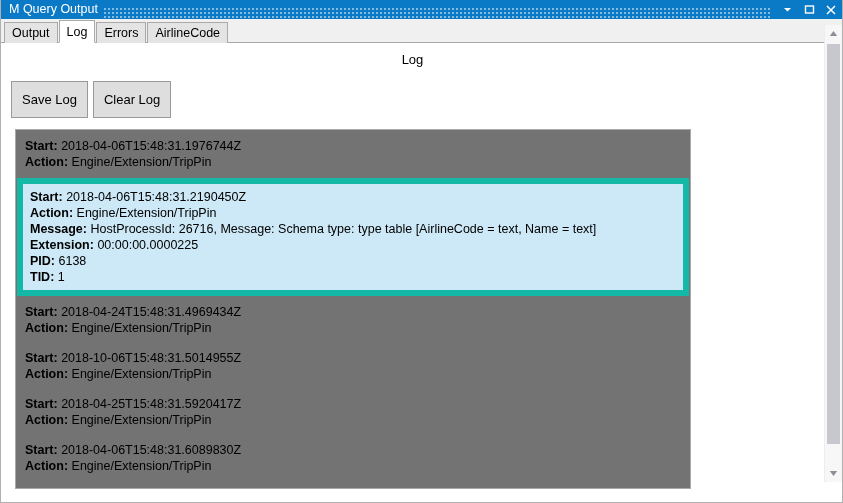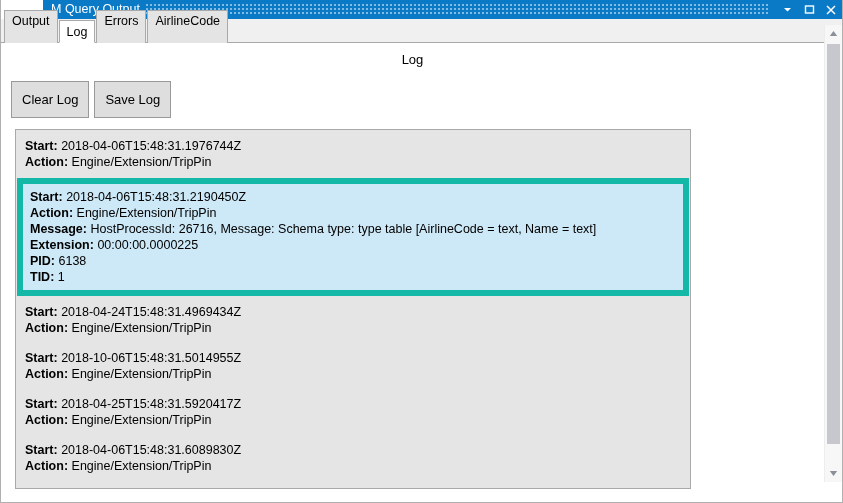--- a/index.html
+++ b/index.html
@@ -25,23 +25,22 @@
     border-top: none;
     overflow: hidden;
   }
 
   
   .titlebar {
     position: relative;
     height: 19px;
     background: #0a7ac7;
     display: flex;
-    align-items: center;
+    align-items: flex-end;
     overflow: hidden;
-    margin-left: 42px;
   }
   .titlebar-text {
     color: #ffffff;
     font-size: 12.5px;
     padding-left: 8px;
     line-height: 19px;
     white-space: nowrap;
     flex: 0 0 auto;
   }
   .titlebar-grip {
@@ -75,21 +74,21 @@
     position: relative;
     height: 24px;
     background: #f0f0f0;
     border-bottom: 1px solid #a9a9a9;
     display: flex;
     align-items: flex-end;
     padding-left: 3px;
     box-sizing: border-box;
   }
   .tab {
-    height: 33px;
+    height: 21px;
     line-height: 21px;
     padding: 0 7px;
     font-size: 12.5px;
     color: #000000;
     background: #e4e4e4;
     border: 1px solid #a9a9a9;
     border-bottom: none;
     margin-right: 1px;
     box-sizing: border-box;
     position: relative;
@@ -141,21 +140,21 @@
   }
   .btn + .btn { margin-left: 5px; }
 
   
   .loglist {
     position: absolute;
     left: 14px;
     top: 86px;
     width: 676px;
     height: 360px;
-    background: #e5e5e5;
+    background: #737373;
     border: 1px solid #a9a9a9;
     box-sizing: border-box;
     overflow: hidden;
   }
   .log-entry {
     padding: 5px 6px 5px 7px;
     box-sizing: border-box;
     border: 1px solid transparent;
     margin: 2px 1px;
   }
@@ -250,22 +249,22 @@
     <div class="tab selected">Log</div>
     <div class="tab">Errors</div>
     <div class="tab">AirlineCode</div>
   </div>
 
   <div class="content">
 
     <div class="page-title">Log</div>
 
     <div class="button-row">
+      <button class="btn">Save Log</button>
       <button class="btn">Clear Log</button>
-      <button class="btn">Save Log</button>
     </div>
 
     <div class="loglist" id="loglist">
         <div class="log-entry">
           <div class="log-line"><span class="k">Start:</span> <span class="v">2018-04-06T15:48:31.1976744Z</span></div>
           <div class="log-line"><span class="k">Action:</span> <span class="v">Engine/Extension/TripPin</span></div>
         </div>
         <div class="log-entry selected">
           <div class="log-line"><span class="k">Start:</span> <span class="v">2018-04-06T15:48:31.2190450Z</span></div>
           <div class="log-line"><span class="k">Action:</span> <span class="v">Engine/Extension/TripPin</span></div>

